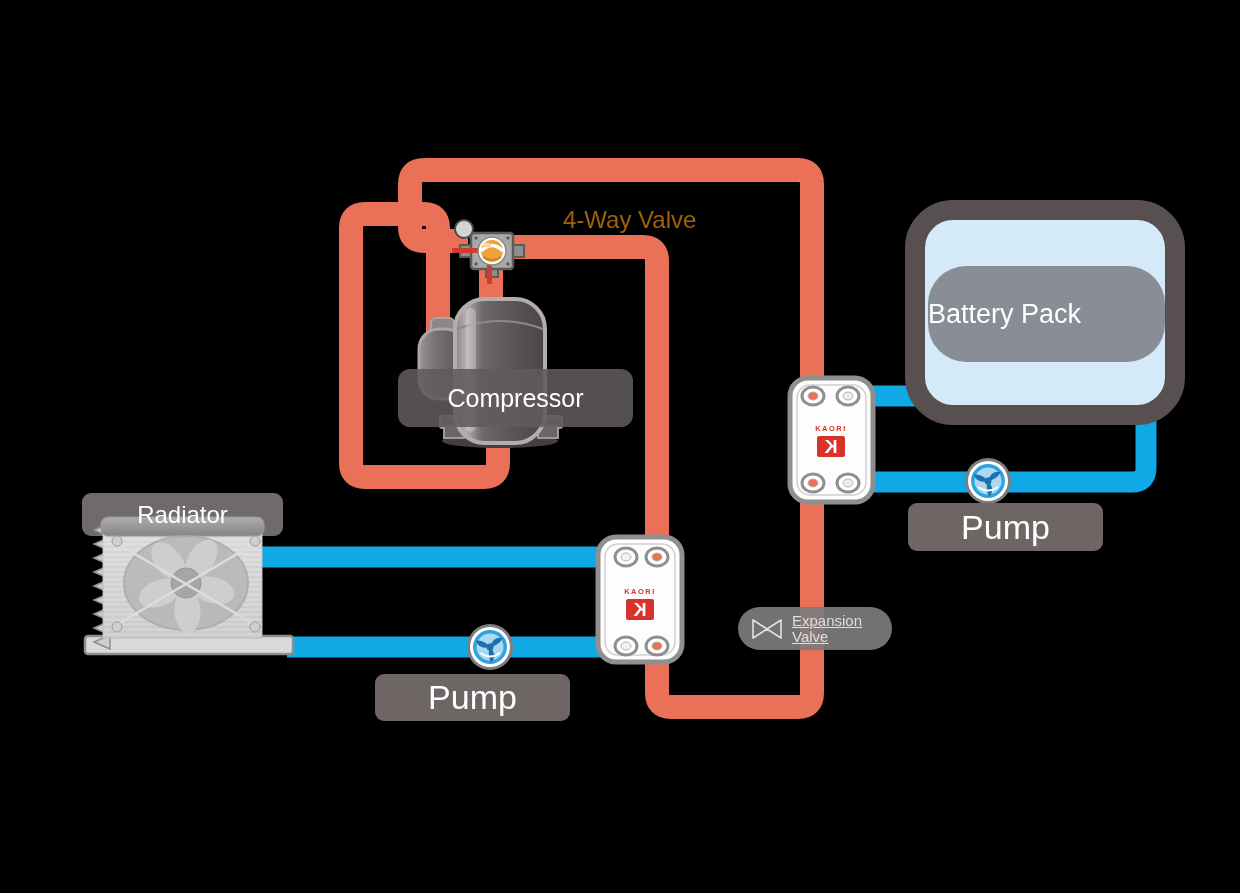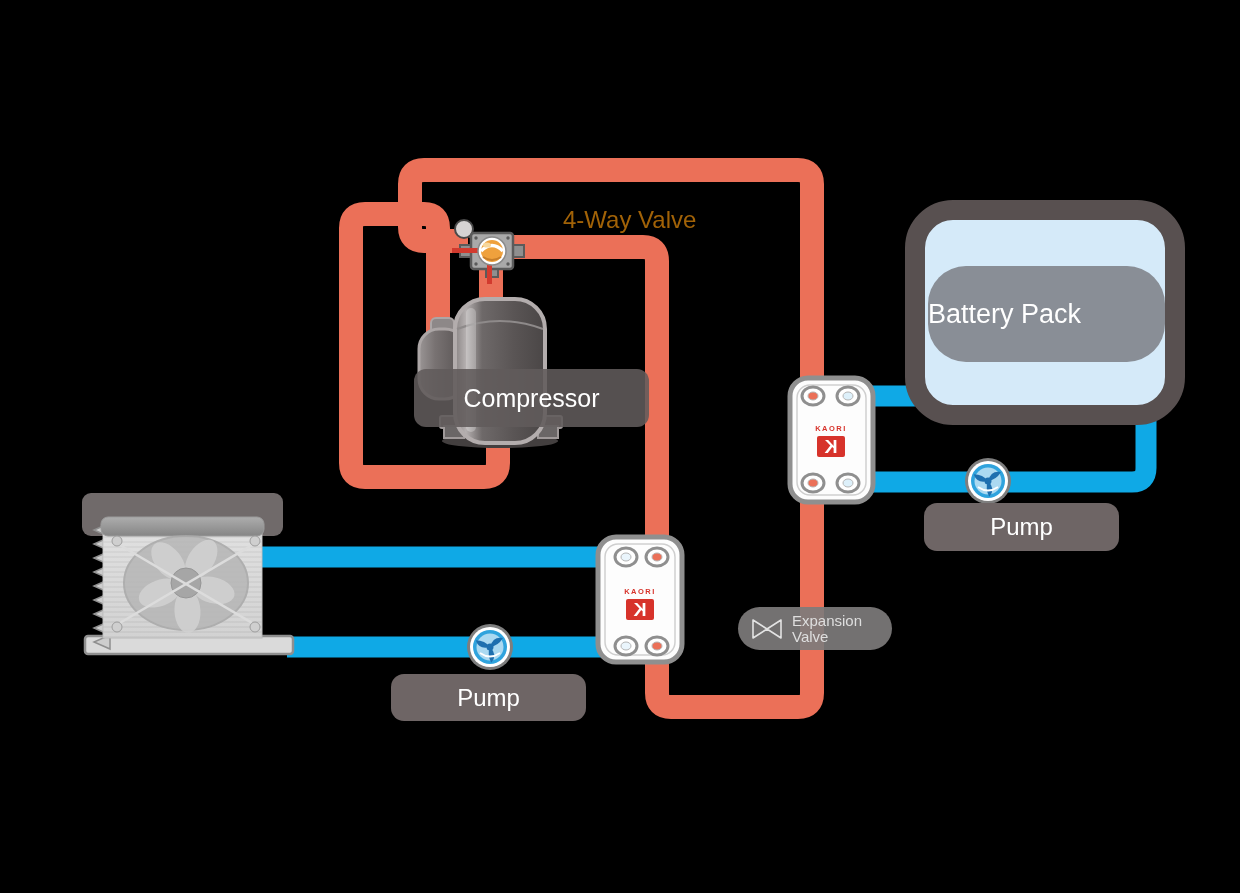--- a/index.html
+++ b/index.html
@@ -3,23 +3,23 @@
 <meta charset="utf-8">
 <style>
   html,body{margin:0;padding:0;background:#000;}
   #canvas{
     position:relative;width:1240px;height:893px;background:#000;
     font-family:"Liberation Sans", sans-serif;overflow:hidden;
   }
   #canvas svg{position:absolute;left:0;top:0;}
   .label-pill{
     position:absolute;display:flex;align-items:center;justify-content:center;
-    color:#fff;border-radius:9px;background:#6E6565;margin-left:16px;
-  }
-  .lbl-pump{font-size:24px;border-radius:13px;}
+    color:#fff;border-radius:9px;background:#6E6565;
+  }
+  .lbl-pump{font-size:34px;}
   .lbl-compressor{
     left:398px;top:369px;width:235px;height:58px;
     background:rgba(97,91,91,0.88);border-radius:12px;font-size:25px;
   }
   .lbl-pump-left{left:375px;top:674px;width:195px;height:47px;}
   .lbl-pump-right{left:908px;top:503px;width:195px;height:48px;}
   .lbl-radiator{
     left:82px;top:493px;width:201px;height:43px;background:transparent;
     font-size:24px;
   }
@@ -29,20 +29,21 @@
   .battery-band{
     position:absolute;left:928px;top:266px;width:237px;height:96px;
     background:#898E96;border-radius:38px;display:flex;align-items:center;
     justify-content:flex-start;color:#fff;font-size:27px;
   }
   .exp-pill{
     position:absolute;left:738px;top:607px;width:154px;height:43px;
     background:rgba(125,123,123,0.92);border-radius:21.5px;
     display:flex;align-items:center;gap:9px;padding-left:13px;box-sizing:border-box;
     color:#DEDEDE;
+    text-decoration:underline;
   }
   .exp-text{font-size:15px;line-height:16px;}
 </style>
 </head>
 <body>
 
 <div id="canvas">
 
   <svg width="1240" height="893" viewBox="0 0 1240 893">
 
@@ -225,20 +226,23 @@
   <div class="four-way-text">4-Way Valve</div>
 
   <div class="label-pill lbl-compressor">
     <span>Compressor</span>
   </div>
 
   <div class="battery-band">
     <span>Battery Pack</span>
   </div>
 
+  <div class="label-pill lbl-radiator">
+    <span>Radiator</span>
+  </div>
 
   <div class="label-pill lbl-pump lbl-pump-left">
     <span>Pump</span>
   </div>
 
   <div class="label-pill lbl-pump lbl-pump-right">
     <span>Pump</span>
   </div>
 
   <div class="exp-pill">

